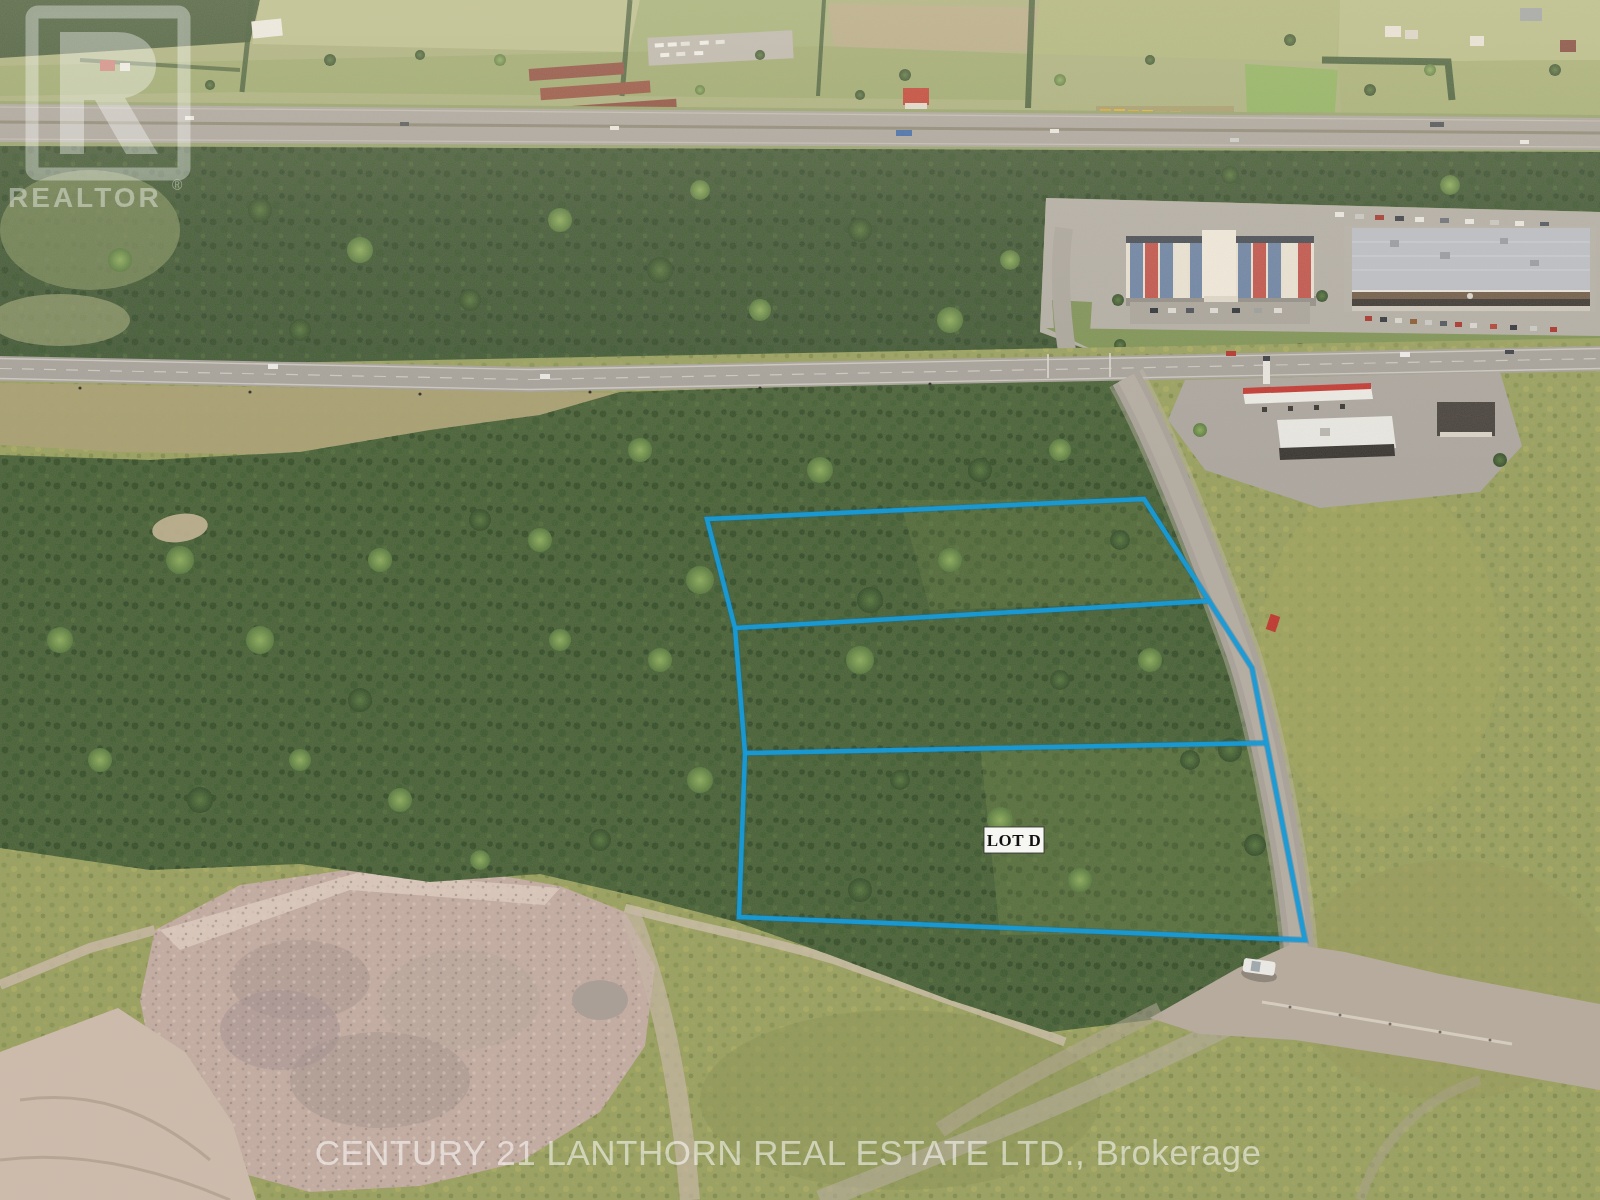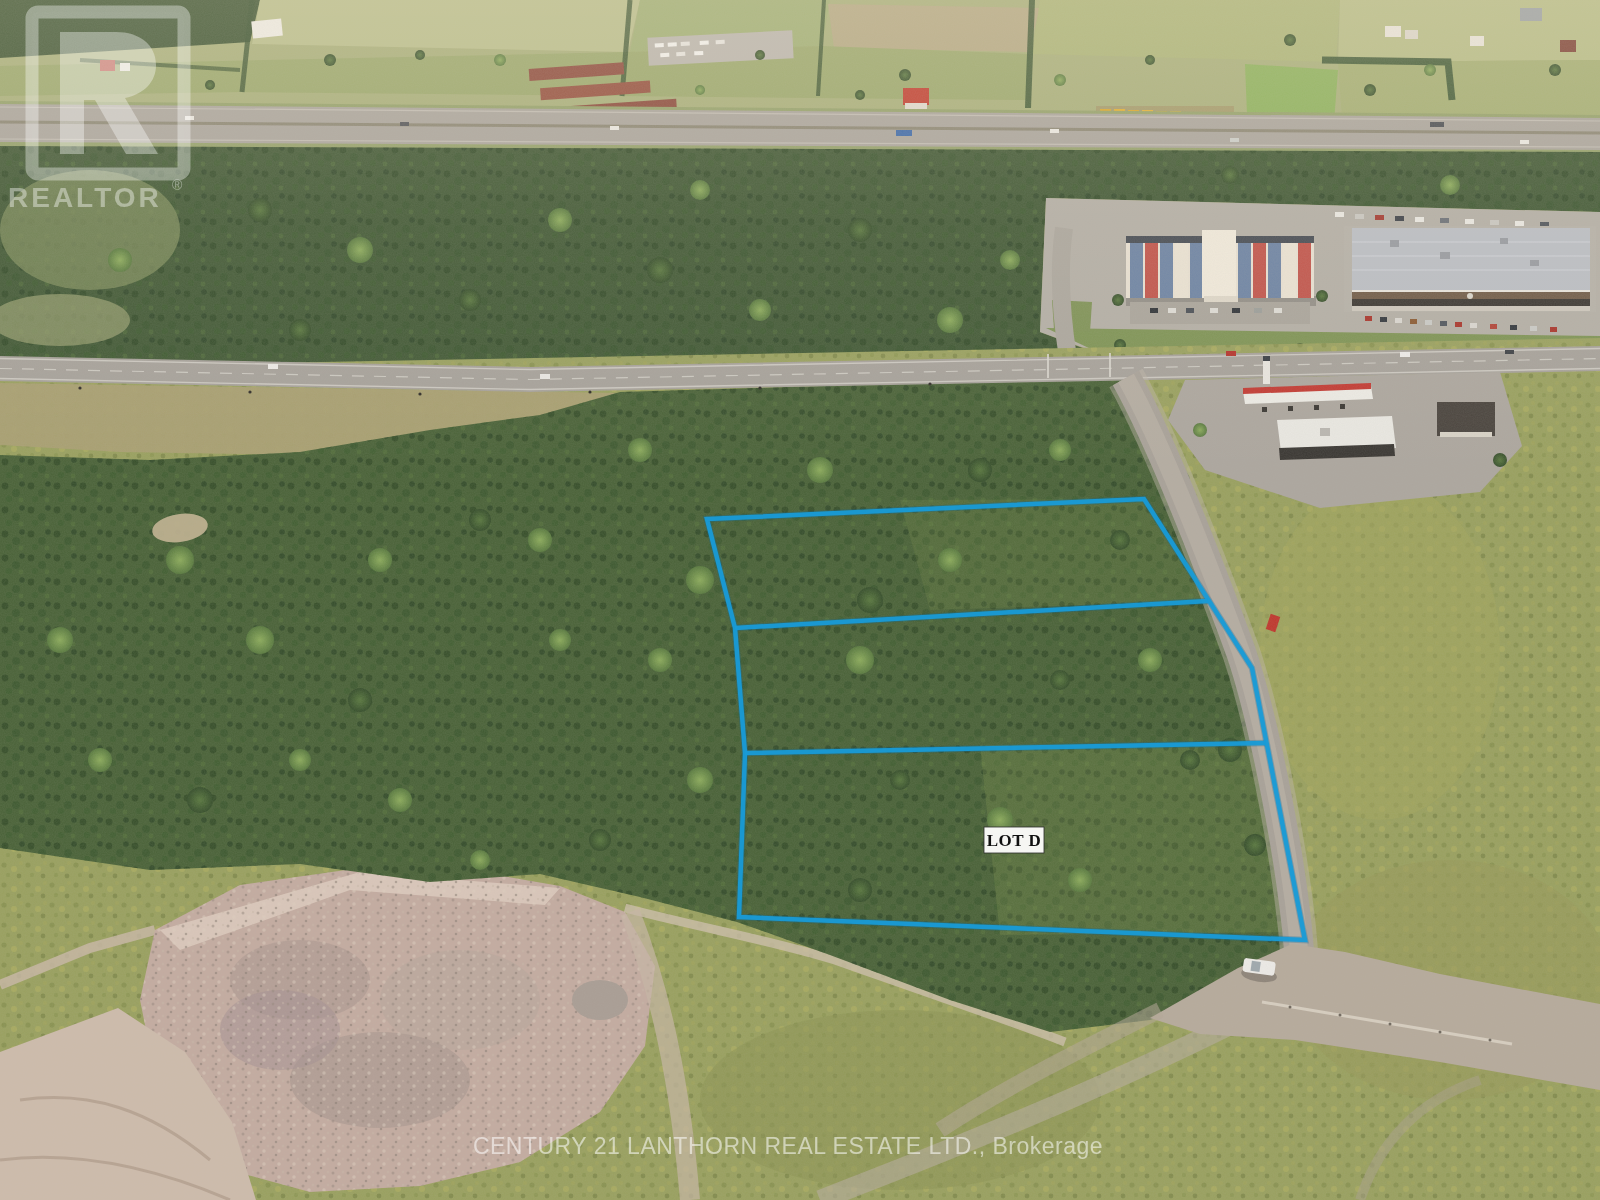--- a/index.html
+++ b/index.html
@@ -2,21 +2,21 @@
 <html><head>
 <meta charset="utf-8">
 <style>
   html,body{margin:0;padding:0;background:#222;}
   .stage{position:relative;width:1600px;height:1200px;overflow:hidden;
          background:#8f965c;font-family:"Liberation Sans",sans-serif;}
   .stage svg{position:absolute;left:0;top:0;}
   .lot-line{stroke:#189bd7;stroke-width:4.5;fill:none;stroke-linejoin:miter;opacity:.95;}
   .lot-line-under{stroke:#0d6ca1;stroke-width:6.5;fill:none;opacity:.30;}
   .brokerage{position:absolute;left:788px;top:1133px;transform:translateX(-50%);
-             font-size:23px;letter-spacing:.5px;color:rgba(255,255,255,.55);white-space:nowrap;}
+             font-size:35px;letter-spacing:.5px;color:rgba(255,255,255,.55);white-space:nowrap;}
   .realtor-word{font-weight:bold;letter-spacing:3px;}
 </style>
 </head>
 <body>
 
 <div class="stage">
 <svg width="1600" height="1200" viewBox="0 0 1600 1200">
   <defs>
     <pattern id="patConifer" width="26" height="24" patternUnits="userSpaceOnUse">
       <circle cx="5" cy="6" r="3.4" fill="#28401f" opacity="0.55"></circle>

